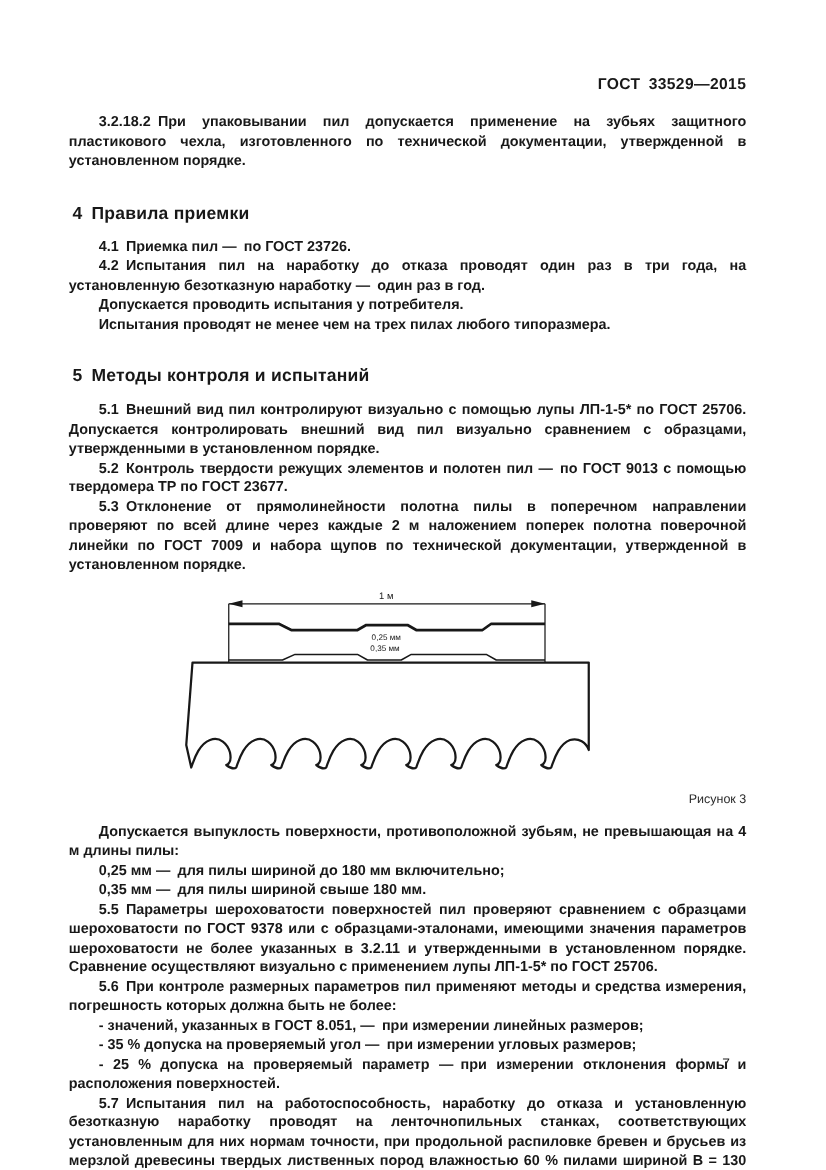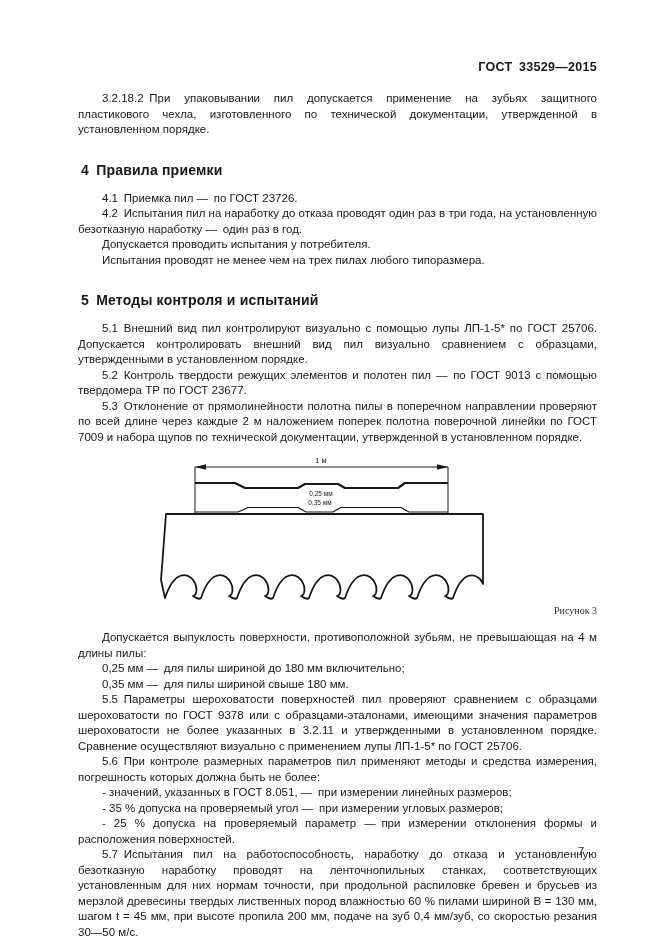--- a/index.html
+++ b/index.html
@@ -5,52 +5,52 @@
   html, body { margin: 0; padding: 0; background: #ffffff; }
   .page {
     position: relative;
     width: 661px;
     height: 936px;
     background: #ffffff;
     color: #181818;
     font-family: "Liberation Sans", sans-serif;
     overflow: hidden;
     box-sizing: border-box;
-    padding: 60px 64px 0 78px;
+    padding: 60px 64px 0 55px;
   }
   .doc-header {
     text-align: right;
     font-weight: bold;
     font-size: 12.5px;
     letter-spacing: 0.3px;
     margin-bottom: 17px;
   }
   p.para {
     margin: 0;
     font-size: 11.5px;
     line-height: 15.5px;
     text-align: justify;
     text-indent: 24px;
+    font-weight: bold;
   }
   h2.sec-title {
     font-size: 14px;
     font-weight: bold;
     margin: 24px 0 13px 3px;
     letter-spacing: 0.2px;
   }
   figure.fig {
     margin: 10px 0 14px 0;
     text-align: right;
   }
   figure.fig svg { display: block; margin: 0 auto; }
   figcaption.fig-caption {
-    margin-top: 0;
+    margin-top: 13px;
     font-size: 10px;
     color: #2b2b2b;
-    font-family: Liberation Serif, serif;
   }
   .svg-label {
     font-family: "Liberation Sans", sans-serif;
     fill: #181818;
   }
   .page-number {
     position: absolute;
     top: 845px;
     right: 77px;
     font-size: 11px;

